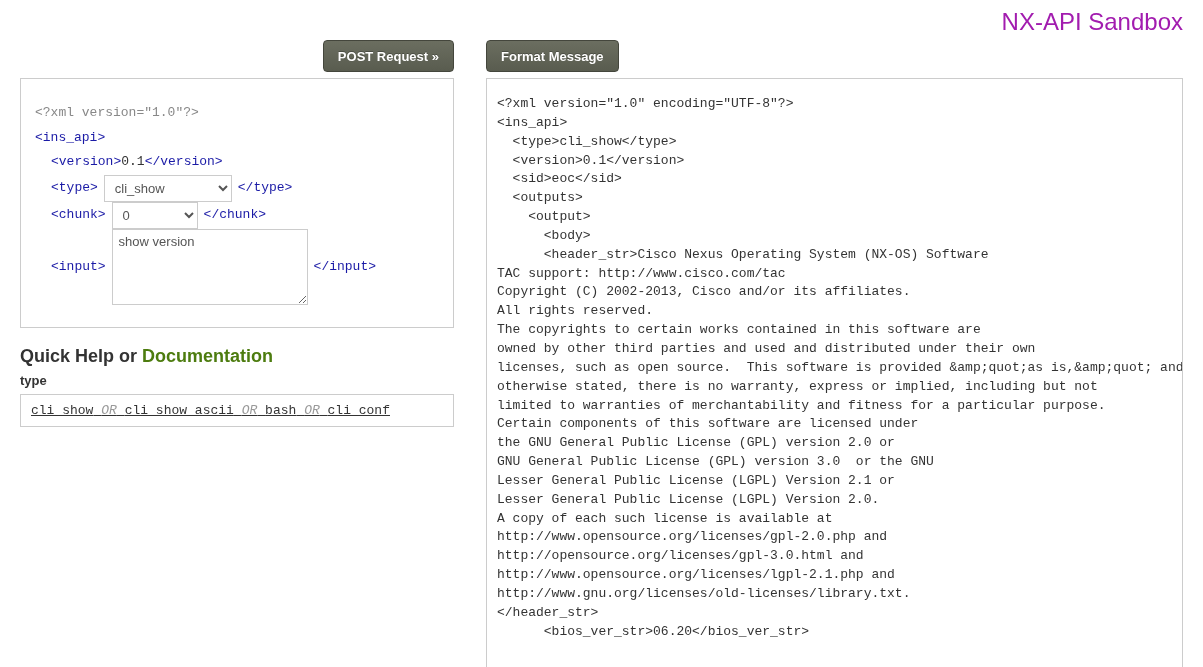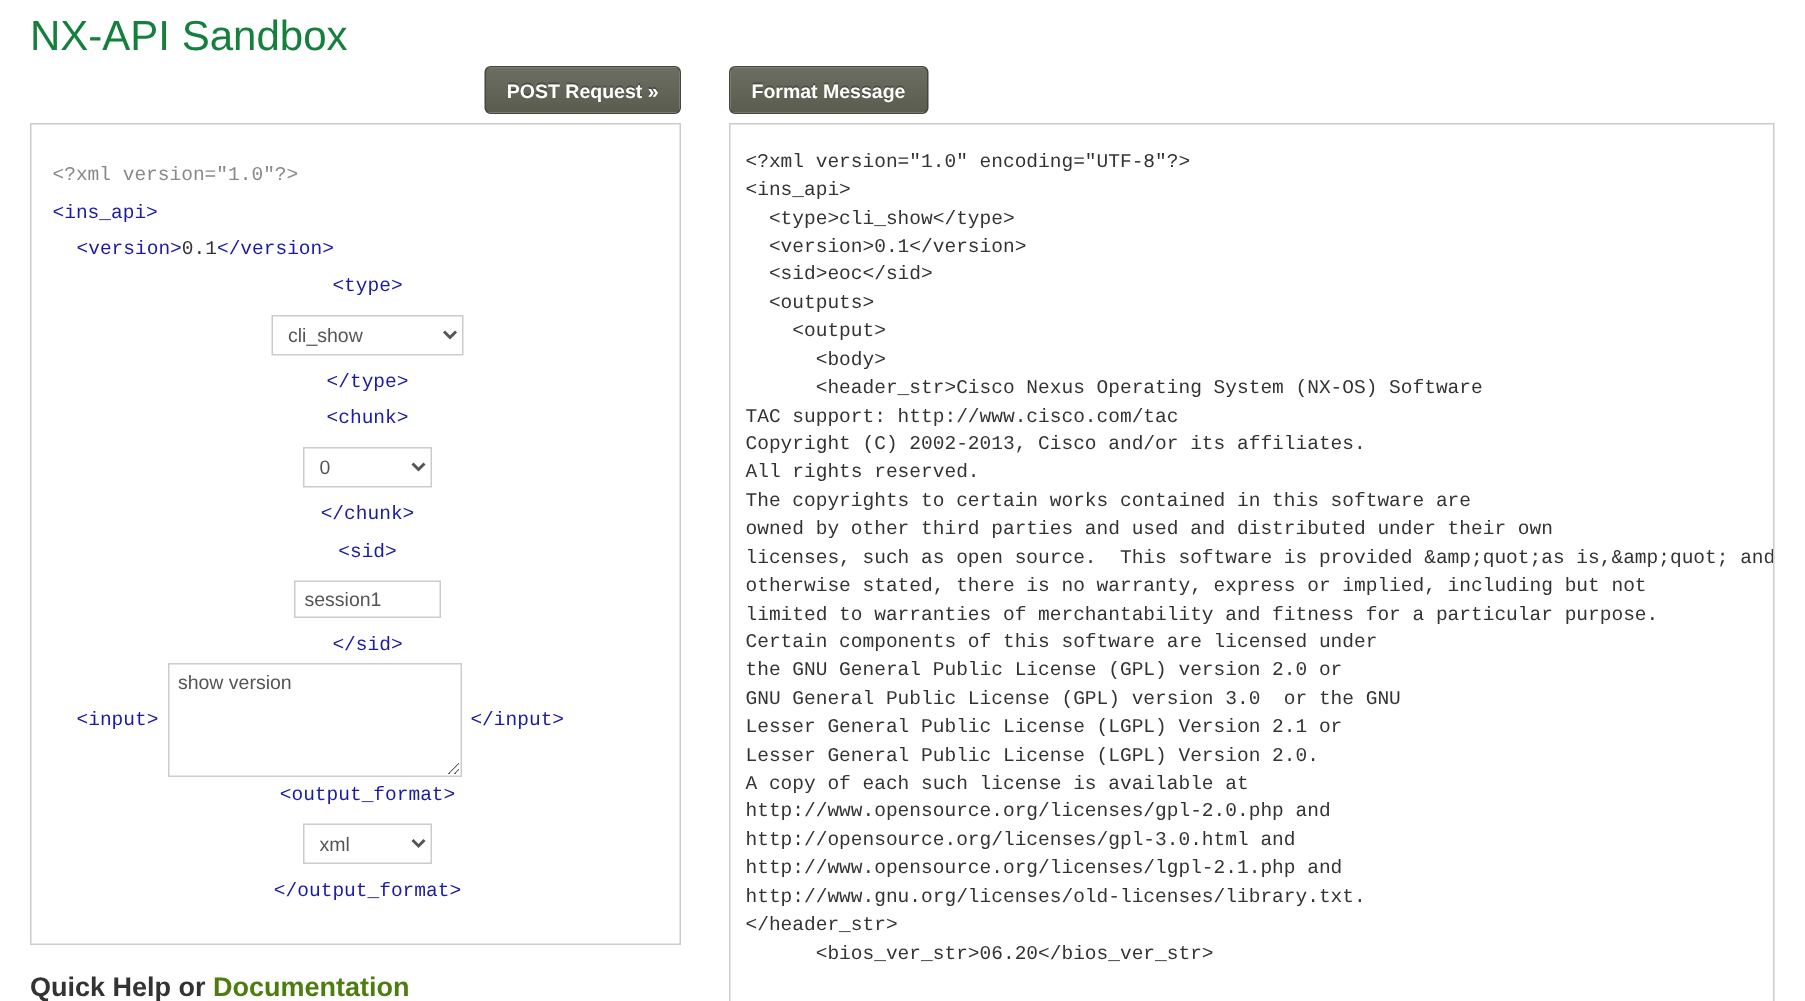--- a/index.html
+++ b/index.html
@@ -6,24 +6,25 @@
   body {
     margin: 0;
     padding: 0 20px 20px 20px;
     font-family: "Helvetica Neue", Helvetica, Arial, sans-serif;
     font-size: 14px;
     color: #333;
     background: #fff;
     width: 1203px;
   }
   .page-title {
-    font-size: 28px;
-    color: #15803d;
+    font-size: 24px;
+    color: #a21caf;
     font-weight: 400;
     margin: 8px 0 4px 0;
+    text-align: right;
   }
   .columns {
     display: flex;
     gap: 32px;
     align-items: flex-start;
   }
   .col-left { width: 434px; flex: 0 0 434px; }
   .col-right { flex: 1; min-width: 0; }
   .btn-row { display:flex; justify-content:flex-end; margin-bottom:6px; height:32px; }
   .btn-row-left { display:flex; justify-content:flex-start; margin-bottom:6px; height:32px; }
@@ -43,21 +44,21 @@
     border: 1px solid #ccc;
     padding: 22px 14px 22px 14px;
     background:#fff;
     font-family: Menlo, "Courier New", monospace;
     font-size: 13px;
     line-height: 1.9;
     color:#333;
   }
   .xml-tag { color:#1a1aa6; }
   .xml-header { color:#888; }
-  .field-row { padding-left: 16px; display:flex; align-items:center; gap:6px;flex-direction:column; }
+  .field-row { padding-left: 16px; display:flex; align-items:center; gap:6px; }
   .field-row-inline { padding-left:16px; }
   select, input[type="text"], textarea {
     font-family: "Helvetica Neue", Arial, sans-serif;
     font-size: 13px;
     padding: 4px 6px;
     border:1px solid #ccc;
     background:#fff;
     color:#555;
   }
   select.wide { width:128px; }
@@ -125,39 +126,27 @@
       </div>
 
       <div class="field-row">
         <span class="xml-tag">&lt;chunk&gt;</span>
         <select class="narrow">
           <option>0</option>
         </select>
         <span class="xml-tag">&lt;/chunk&gt;</span>
       </div>
 
-      <div class="field-row">
-        <span class="xml-tag">&lt;sid&gt;</span>
-        <input type="text" class="sid" value="session1" style="">
-        <span class="xml-tag">&lt;/sid&gt;</span>
-      </div>
 
       <div class="input-wrap">
         <span class="xml-tag open">&lt;input&gt;</span>
         <textarea class="inputbox" style="">show version</textarea>
         <span class="xml-tag close">&lt;/input&gt;</span>
       </div>
 
-      <div class="field-row">
-        <span class="xml-tag">&lt;output_format&gt;</span>
-        <select class="narrow">
-          <option>xml</option>
-        </select>
-        <span class="xml-tag">&lt;/output_format&gt;</span>
-      </div>
 
     </div>
 
     <h3 class="qh">
       <span>Quick Help or </span><a href="#">Documentation</a>
     </h3>
     <div class="help-label">type</div>
     <div class="help-box">
       <span>cli_show</span>
       <span class="or">OR</span>

